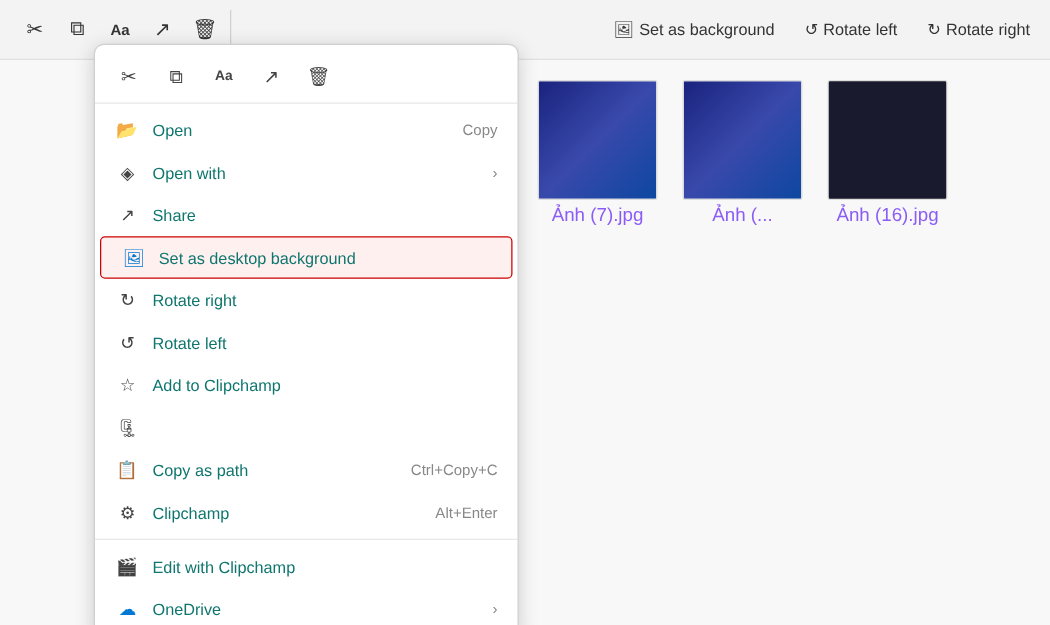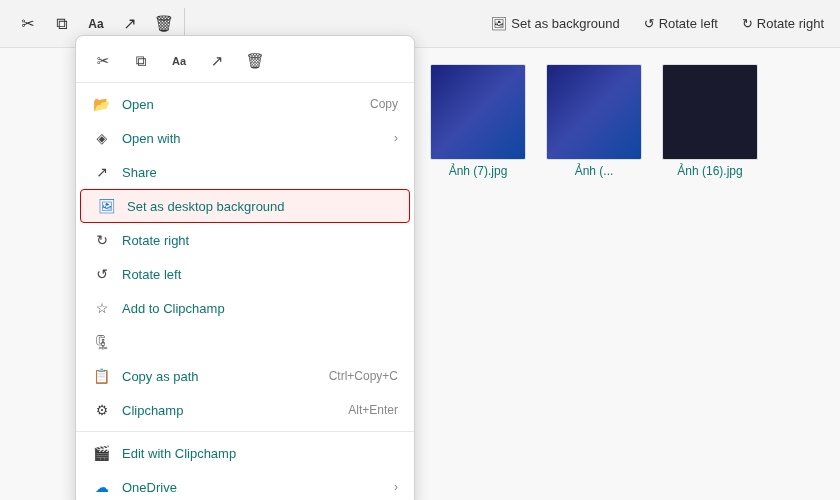--- a/index.html
+++ b/index.html
@@ -84,22 +84,22 @@
       border: 1px solid #ddd;
       background: #888;
       display: flex;
       align-items: center;
       justify-content: center;
       font-size: 28px;
     }
 
     .file-label {
       margin-top: 4px;
-      font-size: 12px;
-      color: #0f766e;
+      font-size: 15px;
+      color: #8b5cf6;
       text-align: center;
       max-width: 100px;
       word-break: break-all;
     }
 
     
     .left-sidebar {
       position: absolute;
       top: 48px;
       left: 0;

